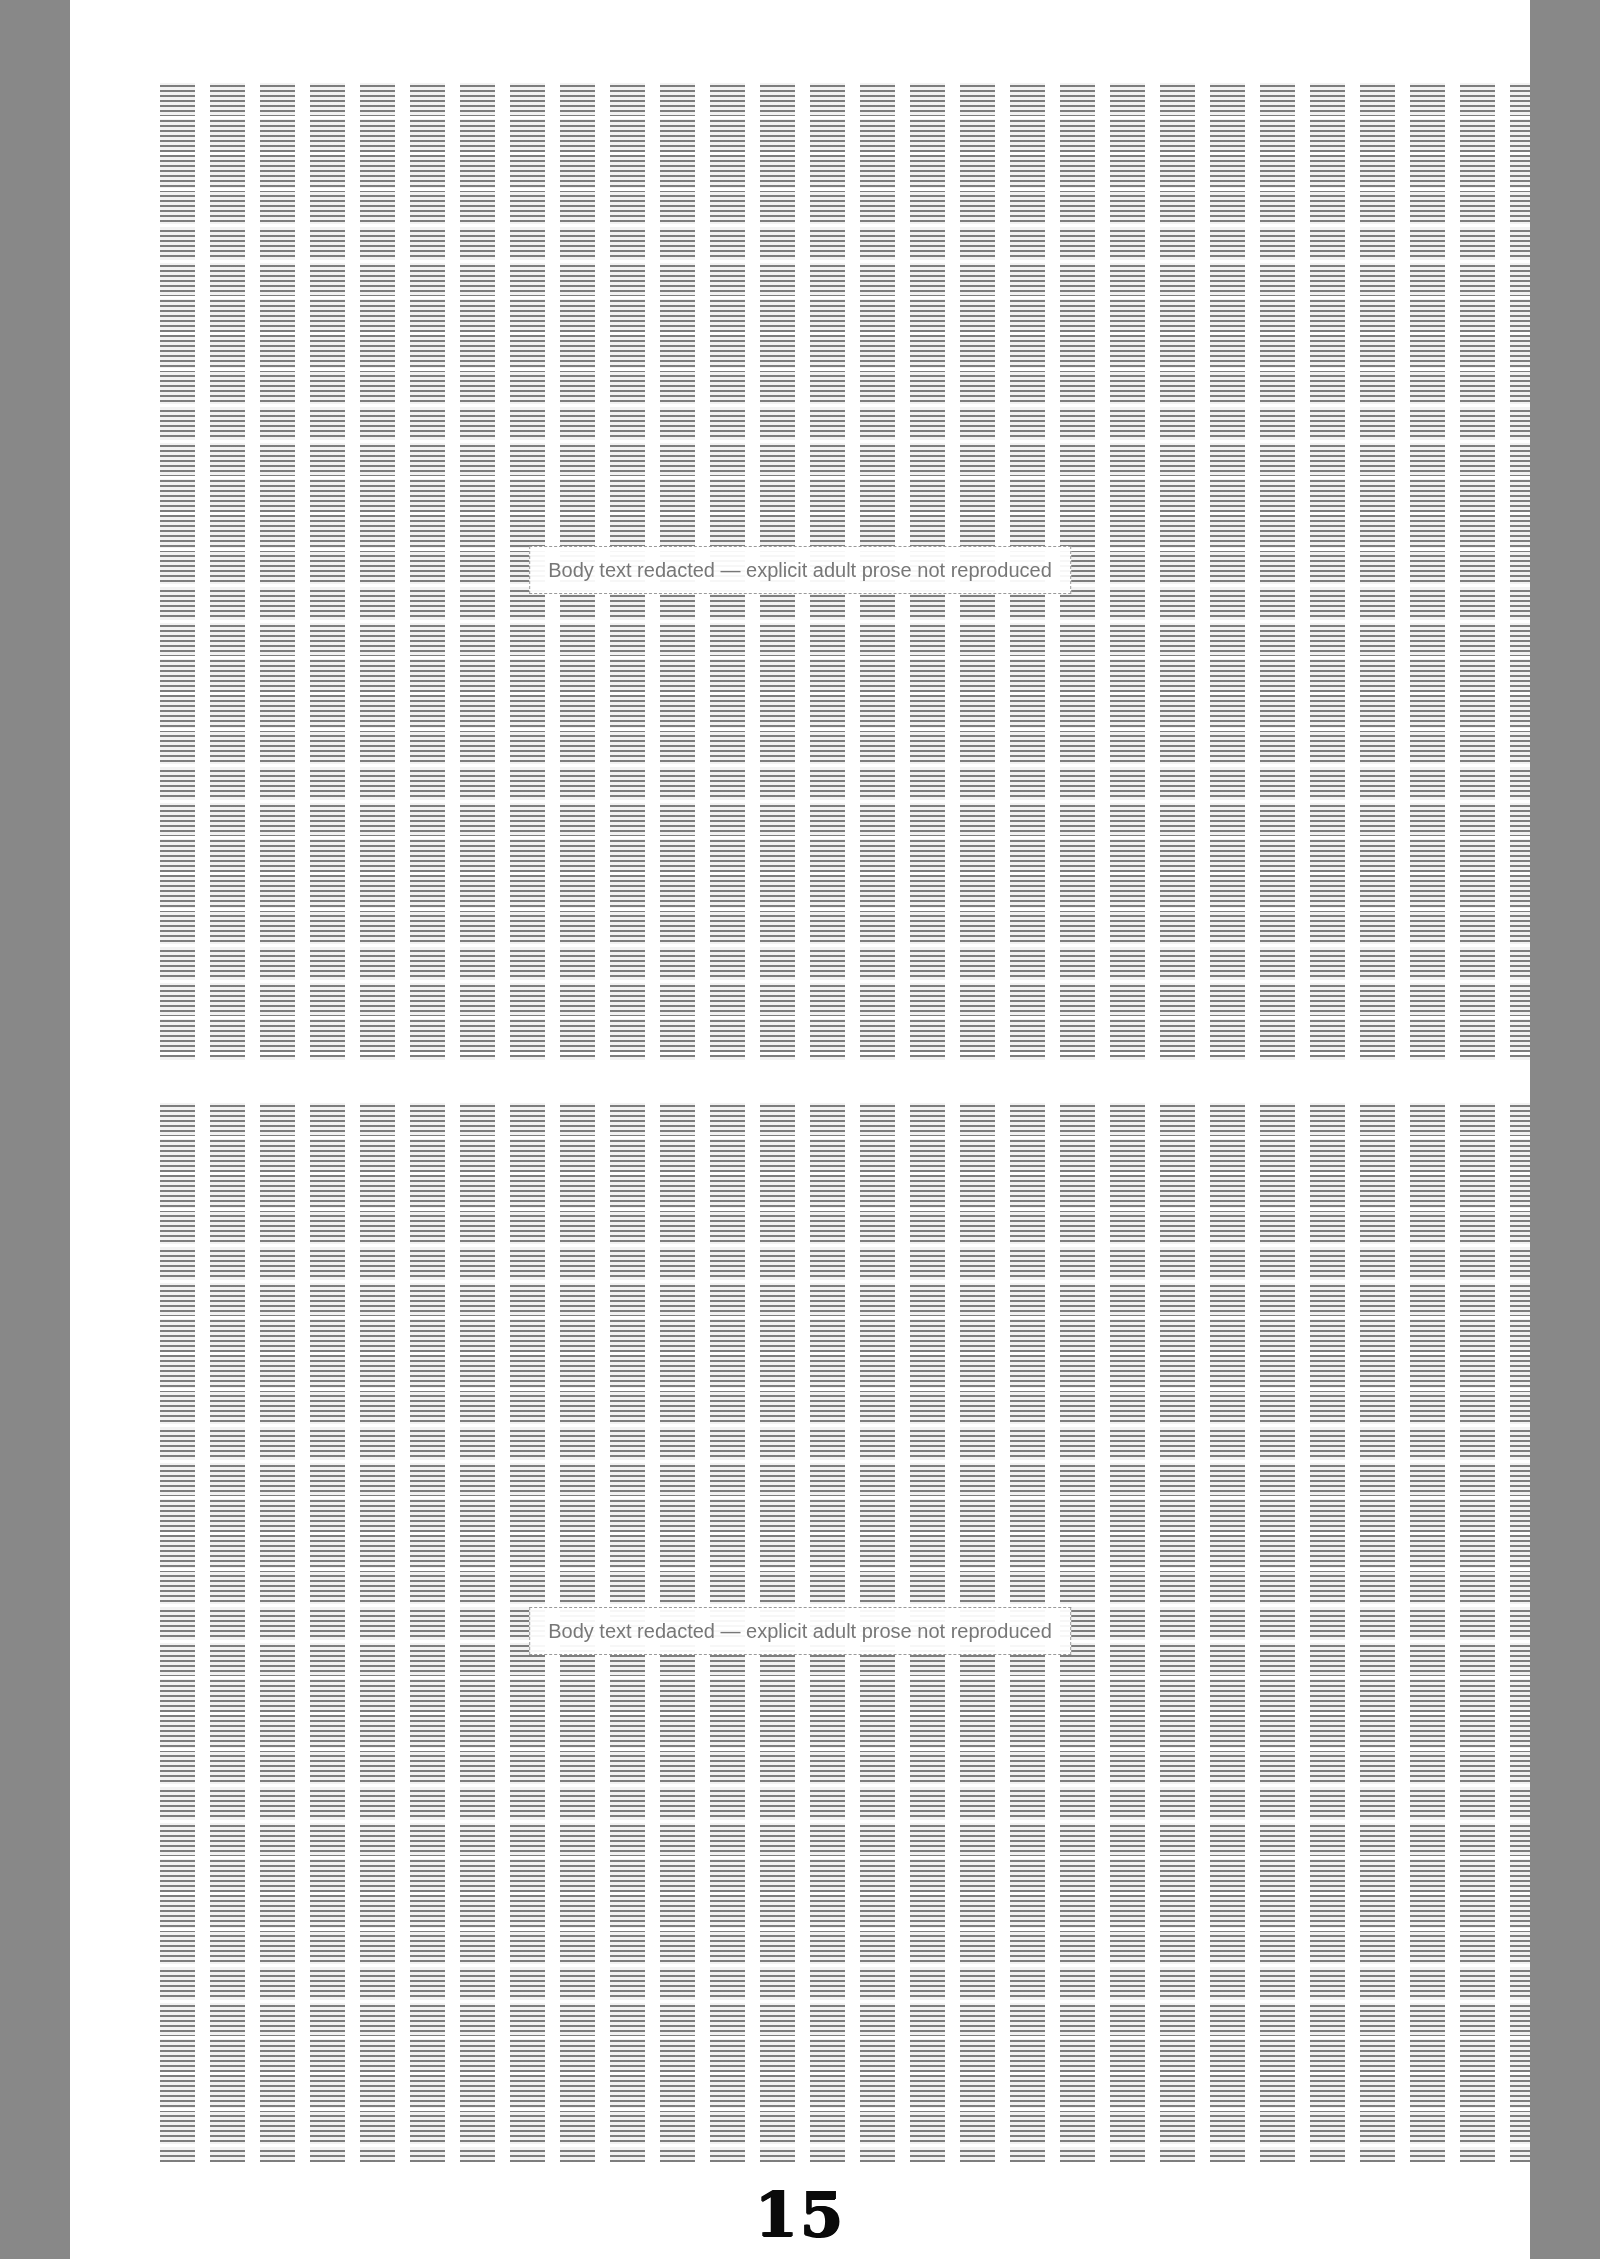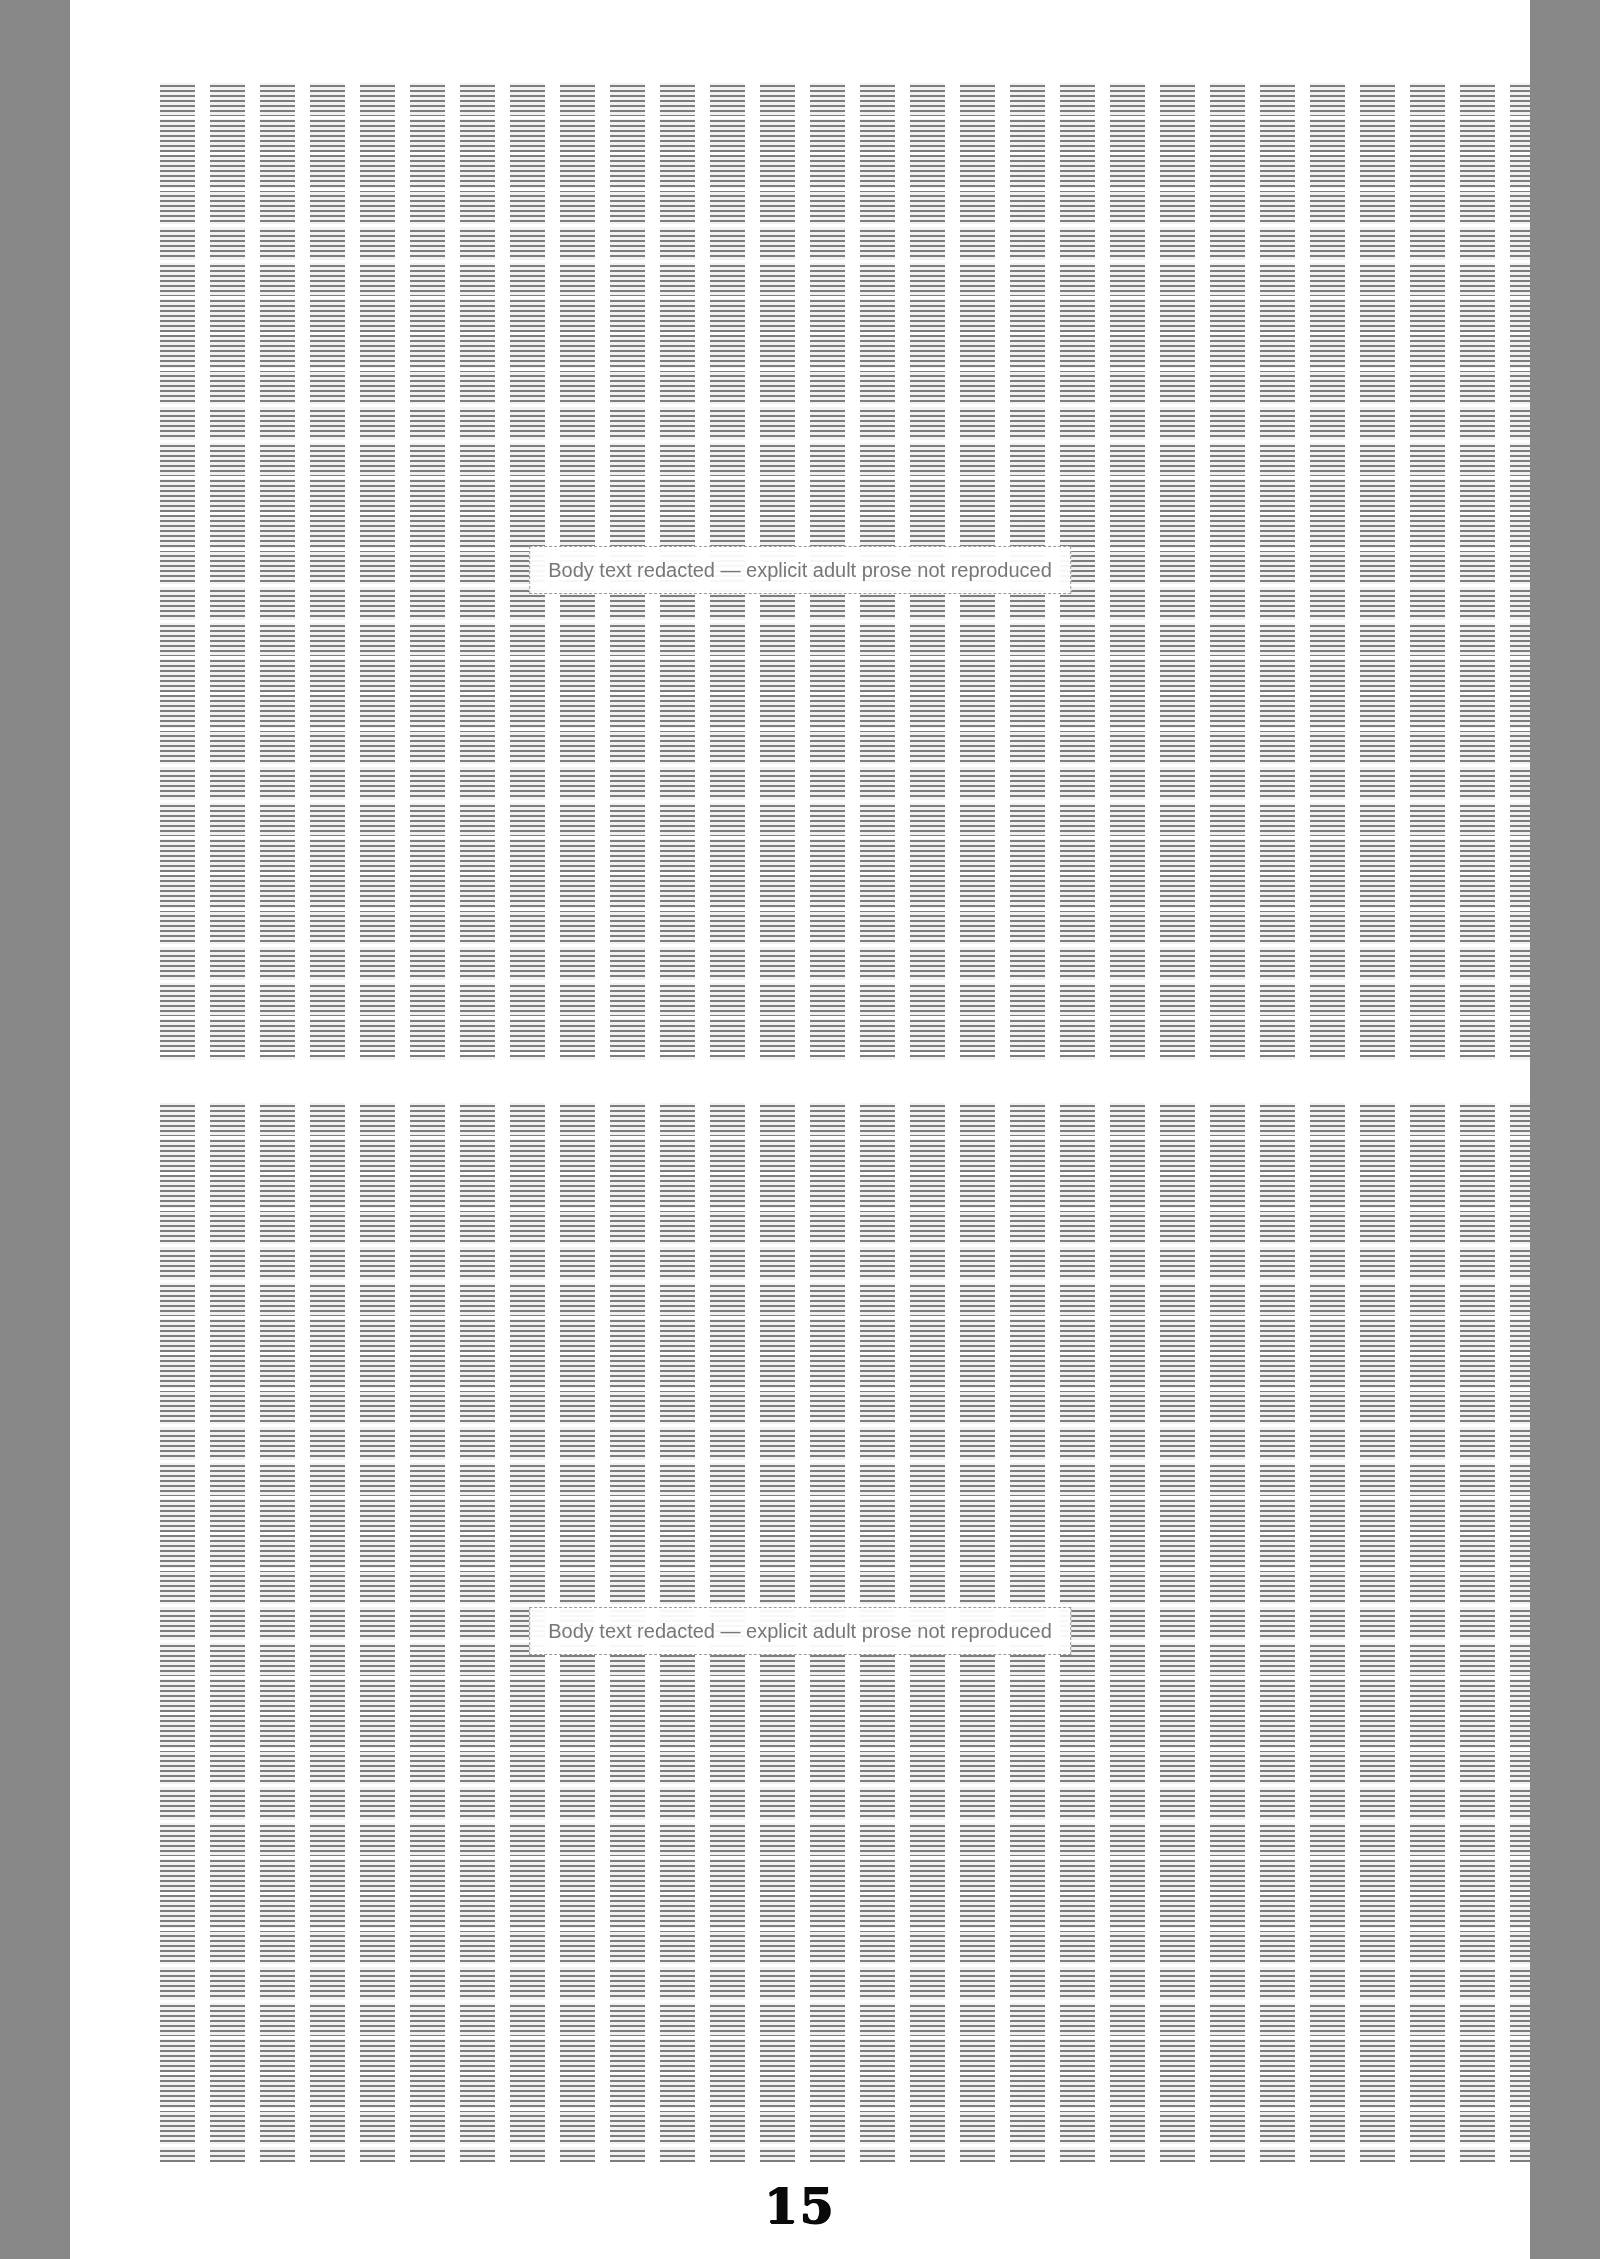--- a/index.html
+++ b/index.html
@@ -53,21 +53,21 @@
   .chip-bottom { top: 50%; }
 
   .page-number {
     position: absolute;
     left: 0;
     right: 0;
     top: 2178px;
     text-align: center;
     font-family: "DejaVu Serif", serif;
     font-weight: 900;
-    font-size: 48px;
+    font-size: 62px;
     letter-spacing: 2px;
     color: #0a0a0a;
     text-shadow:
       1px 0 0 #0a0a0a,
      -1px 0 0 #0a0a0a,
       0 1px 0 #0a0a0a;
   }
 </style>
 </head>
 <body>

